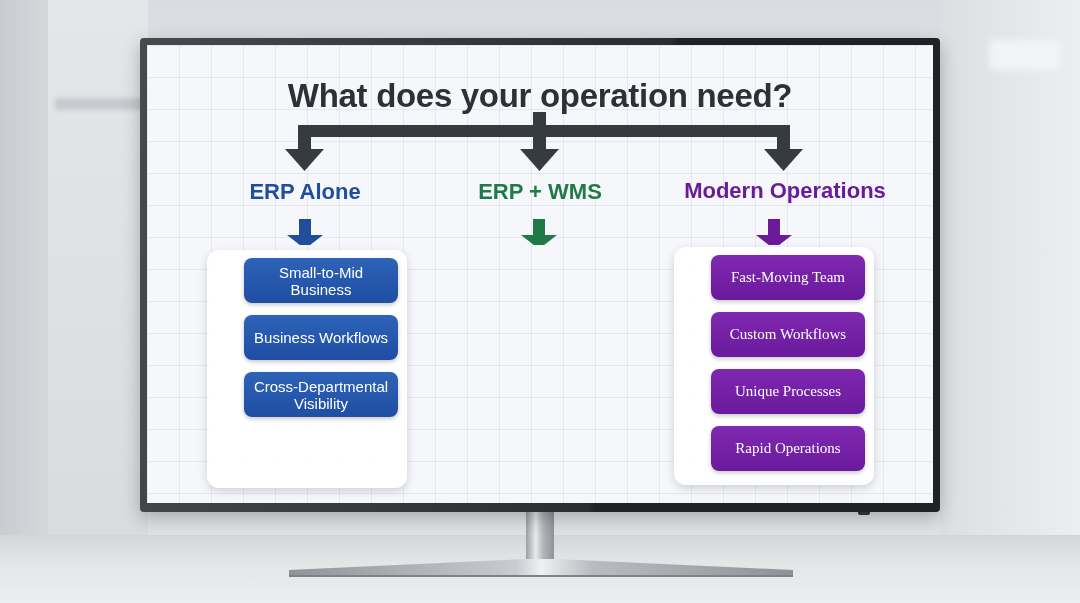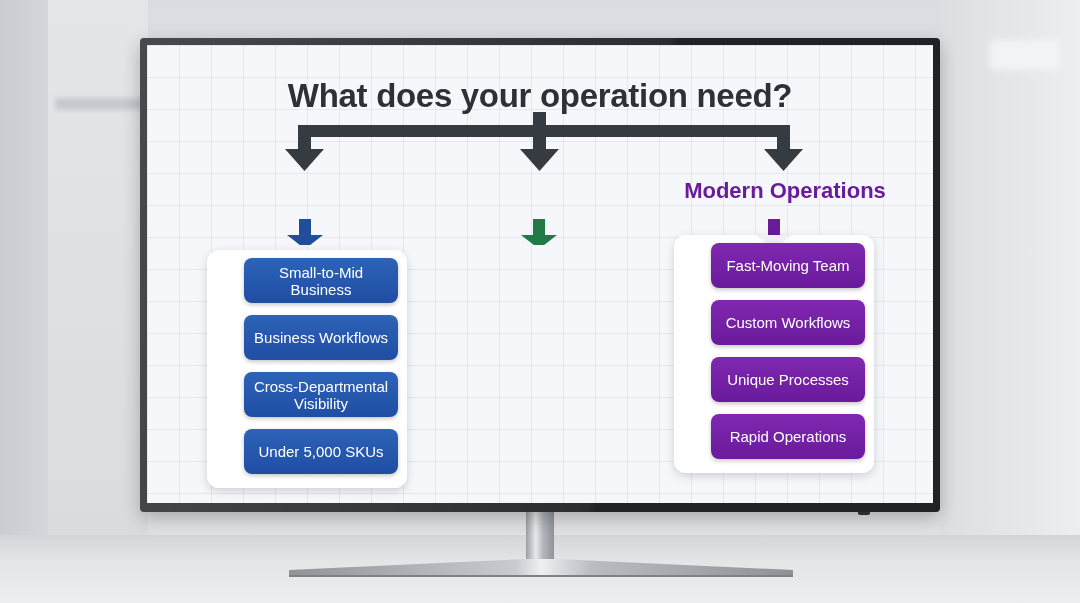--- a/index.html
+++ b/index.html
@@ -169,33 +169,34 @@
       <g>
         <rect x="386" y="174" width="12" height="18" fill="#1f7a47"></rect>
         <polygon points="374,190 410,190 392,204" fill="#1f7a47"></polygon>
       </g>
       <g>
         <rect x="621" y="174" width="12" height="18" fill="#6a1b9a"></rect>
         <polygon points="609,190 645,190 627,204" fill="#6a1b9a"></polygon>
       </g>
     </svg>
 
+    <div class="col-head blue" style="left:58px; top:134px; width:200px;">ERP Alone</div>
+    <div class="col-head green" style="left:293px; top:134px; width:200px;">ERP + WMS</div>
     <div class="col-head purple" style="left:510px; top:121px; width:256px;margin-top:12px;">
       <div>Modern Operations</div>
     </div>
 
     <div class="card" style="left:60px; top:205px;">
       <div class="pill blue">Small-to-Mid Business</div>
       <div class="pill blue">Business Workflows</div>
       <div class="pill blue">Cross-Departmental Visibility</div>
-      <div class="pill blue">Under 5,000 SKUs</div>
     </div>
 
 
-    <div class="card" style="left:527px; top:190px;">
+    <div class="card" style="left:527px; top:202px;font-family:Liberation Serif, serif;">
       <div class="pill purple">Fast-Moving Team</div>
       <div class="pill purple">Custom Workflows</div>
       <div class="pill purple">Unique Processes</div>
       <div class="pill purple">Rapid Operations</div>
     </div>
 
   </div>
   <div class="power-led"></div>
 </div>
 

